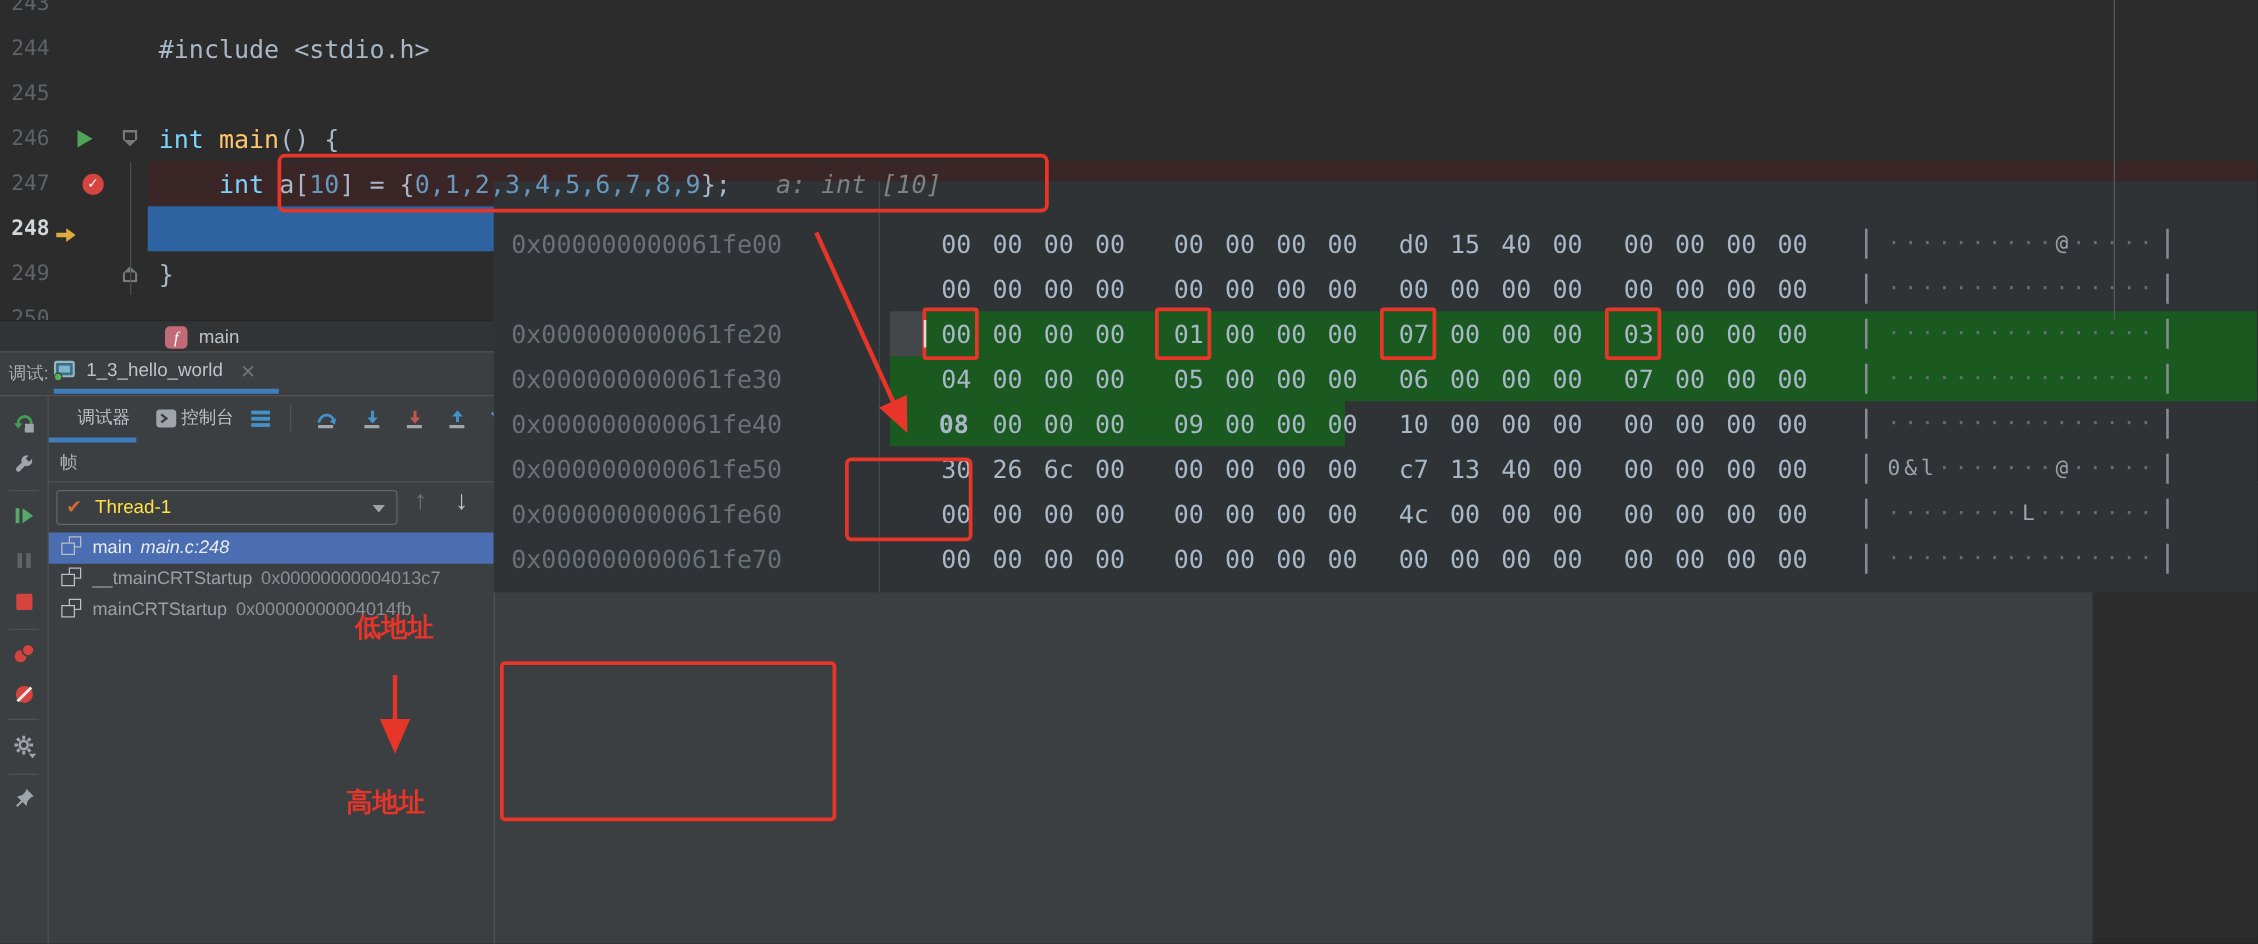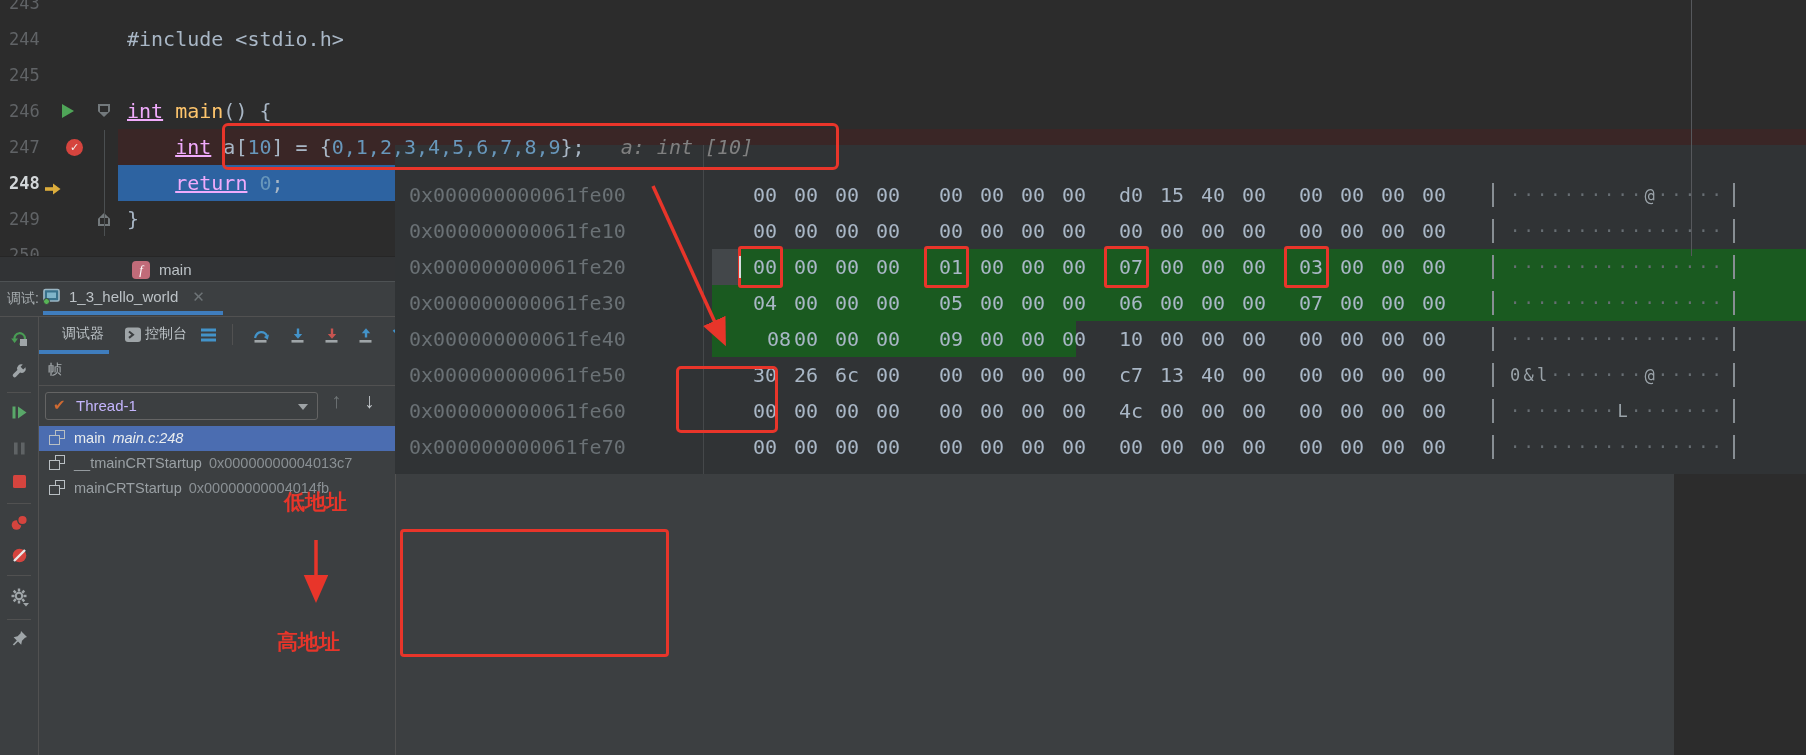--- a/index.html
+++ b/index.html
@@ -12,21 +12,21 @@
   .ed-line{position:absolute;left:0;width:1806px;height:36px;line-height:36px;}
   .ed-line::before{content:"";position:absolute;left:118px;right:0;top:0;bottom:0;background:transparent;}
   .ed-line.bg-breakpoint::before{background:#3a2626;}
   .ed-line.bg-exec::before{background:#2d63a1;}
   .gutter{position:absolute;left:0;top:0;width:118px;height:36px;background:#2c2c2c;z-index:2;}
   .lnum{position:absolute;left:9px;top:0;font-family:"DejaVu Sans Mono","Liberation Mono",monospace;
         font-size:17px;color:#606366;}
   .lnum.bright{color:#d3d7d9;font-weight:bold;}
   .ed-code{position:absolute;left:127px;top:0;white-space:pre;z-index:1;
            font-family:"DejaVu Sans Mono","Liberation Mono",monospace;font-size:20px;}
-  .tok-fg{color:#a9b7c6;} .tok-kw{color:#f0abfc;text-decoration:underline;} .tok-num{color:#6897bb;}
+  .tok-fg{color:#a9b7c6;} .tok-kw{color:#7dd3fc;} .tok-num{color:#6897bb;}
   .tok-fn{color:#ffc66d;} .tok-hint{color:#808080;font-style:italic;}
   .g-run{position:absolute;left:62px;top:11px;width:0;height:0;
          border-left:12px solid #4fa558;border-top:7px solid transparent;border-bottom:7px solid transparent;}
   .g-bp{position:absolute;left:66px;top:10px;width:17px;height:17px;border-radius:50%;
         background:#d5443e;color:#f4f0ee;font-size:11px;line-height:17px;text-align:center;font-weight:bold;}
   .g-fold{position:absolute;left:98px;width:12px;height:13px;background:#73797c;}
   .g-fold.down{clip-path:polygon(0 0,100% 0,100% 55%,50% 100%,0 55%);top:11px;}
   .g-fold.up{clip-path:polygon(50% 0,100% 45%,100% 100%,0 100%,0 45%);top:12px;}
   .g-fold i{position:absolute;left:2px;top:2px;right:2px;bottom:5px;background:#2c2c2c;display:block;}
   .g-fold.up i{top:5px;bottom:2px;}
@@ -70,21 +70,21 @@
                  color:#a7adb0;font-size:14px;line-height:32px;}
   #frames-header span{margin-left:9px;}
   #right-panel{position:absolute;left:395px;top:71px;width:1411px;height:403px;border-left:1px solid #515151;}
   #right-header{position:absolute;left:0;top:0;width:1411px;height:32px;border-bottom:1px solid #515151;}
   .rtab{position:absolute;top:0;height:32px;line-height:32px;font-size:14px;color:#a7adb0;}
   .rtab.active{color:#d0d3d5;}
   #memview-underline{position:absolute;left:141px;top:29px;width:66px;height:4px;background:#3f7dbd;}
   
   #thread-combo{position:absolute;left:6px;top:39px;width:271px;height:26px;border:1px solid #646464;border-radius:3px;}
   #thread-combo .chk{position:absolute;left:7px;top:3px;color:#cf6a32;font-size:15px;}
-  #thread-combo .tname{position:absolute;left:30px;top:4px;color:#c4b5fd;font-size:15px;}
+  #thread-combo .tname{position:absolute;left:30px;top:4px;color:#fde047;font-size:15px;}
   #thread-combo .dd{position:absolute;right:9px;top:11px;width:0;height:0;
       border-left:5px solid transparent;border-right:5px solid transparent;border-top:6px solid #9ea3a6;}
   .updown{position:absolute;top:36px;font-size:21px;}
   #frames-list{position:absolute;left:0;top:73px;width:356px;}
   .frame-row{position:relative;height:25px;line-height:25px;--rowbg:#3c3f41;font-size:14.5px;color:#9aa0a4;
              white-space:nowrap;overflow:hidden;}
   .frame-row.selected{background:#4b6db1;--rowbg:#4b6db1;color:#e9ecee;}
   .frame-icon{position:relative;display:inline-block;width:17px;height:15px;margin:0 8px 0 10px;vertical-align:-2px;}
   .frame-icon::before{content:"";position:absolute;right:1px;top:0;width:8px;height:7px;border:1.7px solid #b9bfc3;}
   .frame-icon::after{content:"";position:absolute;left:0;bottom:0;width:9px;height:8px;border:1.7px solid #b9bfc3;background:var(--rowbg);}
@@ -176,21 +176,20 @@
           <span class="ed-code"><span class="tok-fg">    </span><span class="tok-kw">int</span><span class="tok-fg"> a[</span><span class="tok-num">10</span><span class="tok-fg">] = {</span><span class="tok-num">0,1,2,3,4,5,6,7,8,9</span><span class="tok-fg">};</span><span class="tok-hint">   a: int [10]</span></span>
         </div>
         <div class="ed-line bg-exec" style="top: 165px;">
           <div class="gutter">
             <span class="lnum bright">248</span>
             <span class="g-exec-arrow"><svg width="18" height="16">
                 <line x1="1" y1="8" x2="10" y2="8" stroke="#dcad3c" stroke-width="3.6"></line>
                 <polygon points="9,2.5 16.5,8 9,13.5" fill="#dcad3c"></polygon>
               </svg></span>
           </div>
-          <span class="ed-code"><span class="tok-fg">    </span><span class="tok-kw">return</span><span class="tok-fg"> </span><span class="tok-num">0</span><span class="tok-fg">;</span></span>
         </div>
         <div class="ed-line" style="top: 201px;">
           <div class="gutter">
             <span class="lnum">249</span>
             <span class="g-fold up">
               <i></i>
             </span>
           </div>
           <span class="ed-code"><span class="tok-fg">}</span></span>
         </div>
@@ -401,21 +400,20 @@
           <span class="mbyte" style="left: 847px;">00</span>
           <span class="mbyte" style="left: 904px;">00</span>
           <span class="mbyte" style="left: 945px;">00</span>
           <span class="mbyte" style="left: 986px;">00</span>
           <span class="mbyte" style="left: 1027px;">00</span>
           <div class="msep s1"></div>
           <div class="msep s2"></div>
           <div class="mascii"><span class="dim">·</span><span class="dim">·</span><span class="dim">·</span><span class="dim">·</span><span class="dim">·</span><span class="dim">·</span><span class="dim">·</span><span class="dim">·</span><span class="dim">·</span><span class="dim">·</span><span class="chr">@</span><span class="dim">·</span><span class="dim">·</span><span class="dim">·</span><span class="dim">·</span><span class="dim">·</span></div>
         </div>
         <div class="mrow" style="top: 68px;">
-          <span class="maddr">0x000000000061fe10</span>
           <span class="mbyte" style="left: 358px;">00</span>
           <span class="mbyte" style="left: 399px;">00</span>
           <span class="mbyte" style="left: 440px;">00</span>
           <span class="mbyte" style="left: 481px;">00</span>
           <span class="mbyte" style="left: 544px;">00</span>
           <span class="mbyte" style="left: 585px;">00</span>
           <span class="mbyte" style="left: 626px;">00</span>
           <span class="mbyte" style="left: 667px;">00</span>
           <span class="mbyte" style="left: 724px;">00</span>
           <span class="mbyte" style="left: 765px;">00</span>
@@ -473,21 +471,21 @@
           <span class="mbyte" style="left: 945px;">00</span>
           <span class="mbyte" style="left: 986px;">00</span>
           <span class="mbyte" style="left: 1027px;">00</span>
           <div class="msep s1"></div>
           <div class="msep s2"></div>
           <div class="mascii"><span class="dim">·</span><span class="dim">·</span><span class="dim">·</span><span class="dim">·</span><span class="dim">·</span><span class="dim">·</span><span class="dim">·</span><span class="dim">·</span><span class="dim">·</span><span class="dim">·</span><span class="dim">·</span><span class="dim">·</span><span class="dim">·</span><span class="dim">·</span><span class="dim">·</span><span class="dim">·</span></div>
         </div>
         <div class="mrow" style="top: 176px;">
           <div class="hl hl-half"></div>
           <span class="maddr">0x000000000061fe40</span>
-          <span class="mbyte" style="left: 372px;">08</span>
+          <span class="mbyte" style="left: 356px; font-weight: bold;">08</span>
           <span class="mbyte" style="left: 399px;">00</span>
           <span class="mbyte" style="left: 440px;">00</span>
           <span class="mbyte" style="left: 481px;">00</span>
           <span class="mbyte" style="left: 544px;">09</span>
           <span class="mbyte" style="left: 585px;">00</span>
           <span class="mbyte" style="left: 626px;">00</span>
           <span class="mbyte" style="left: 667px;">00</span>
           <span class="mbyte" style="left: 724px;">10</span>
           <span class="mbyte" style="left: 765px;">00</span>
           <span class="mbyte" style="left: 806px;">00</span>

